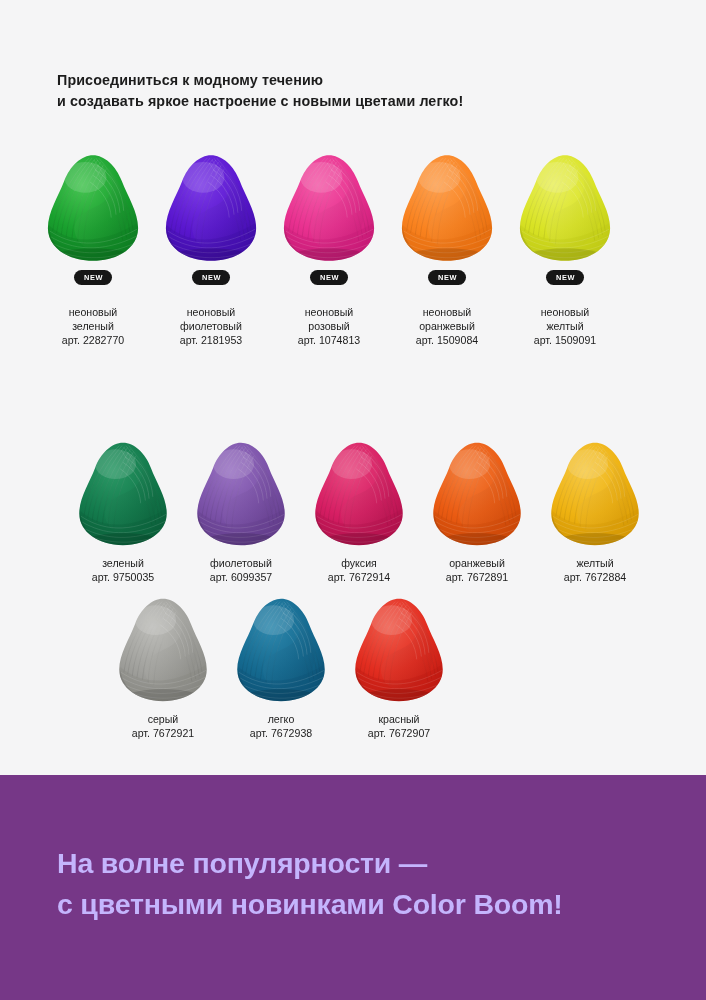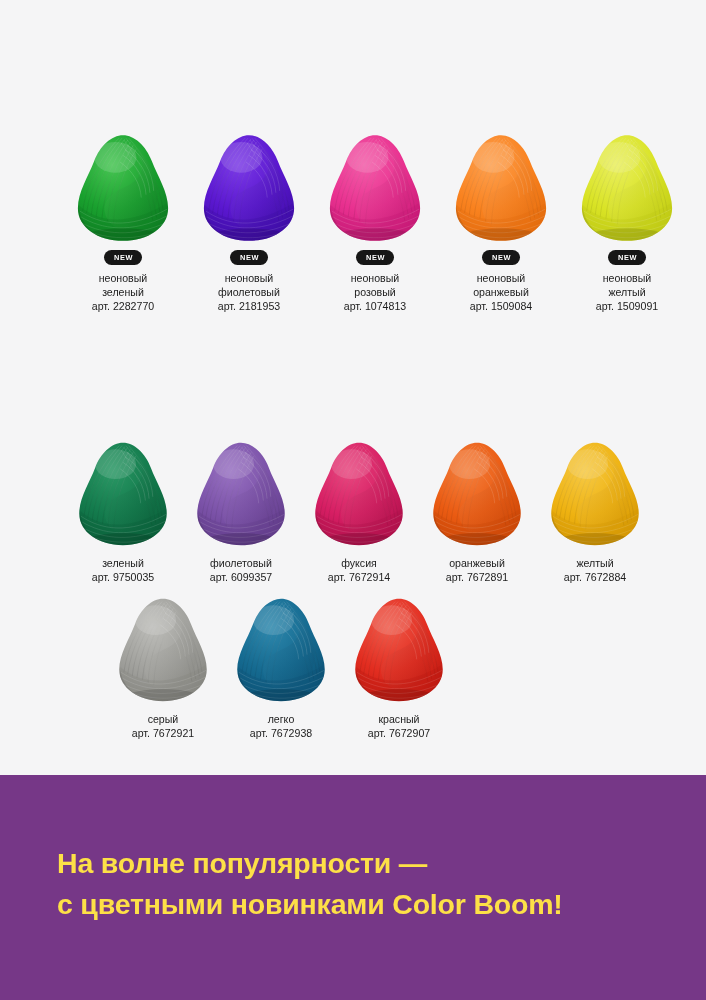--- a/index.html
+++ b/index.html
@@ -38,21 +38,21 @@
   #heading-base { top: 360px; }
 
   
   .row {
     position: absolute;
     left: 0;
     width: 706px;
     display: flex;
     justify-content: flex-start;
   }
-  #row-neon  { top: 132px; padding-left: 64px; gap: 8px; }
+  #row-neon  { top: 152px; padding-left: 34px; }
   #row-base1 { top: 440px; padding-left: 64px; }
   #row-base2 { top: 596px; padding-left: 64px; margin-left: 40px; }
 
   .cell {
     width: 118px;
     display: flex;
     flex-direction: column;
     align-items: center;
   }
   #row-neon .cell  { width: 118px; }
@@ -86,21 +86,21 @@
   
   .caption {
     margin-top: 6px;
     text-align: center;
     font-size: 10.6px;
     line-height: 13.6px;
     color: #1c1c1c;
     white-space: pre-line;
   }
   .caption .art { display: block; }
-  #row-neon .caption { margin-top: 7px; }
+  #row-neon .caption { margin-top: 21px; }
   #row-base1 .caption, #row-base2 .caption { margin-top: 9px; }
 
   
   #banner {
     position: absolute;
     left: 0;
     top: 775px;
     width: 706px;
     height: 225px;
     background: #763787;
@@ -115,20 +115,22 @@
     line-height: 41px;
     letter-spacing: -0.2px;
     white-space: pre-line;
   }
 </style>
 </head>
 <body style="background: rgb(245, 245, 246);">
 
 <div class="page" style="background: rgb(245, 245, 246);">
 
+  <div class="section-heading" id="heading-neon">Присоединиться к модному течению
+и создавать яркое настроение с новыми цветами легко!</div>
 
   <div class="row" id="row-neon">
       <div class="cell">
         <div class="swatch">
           <svg viewBox="0 0 100 116" preserveAspectRatio="xMidYMid meet">
     <defs>
       <radialGradient id="g-sw0" cx="38%" cy="28%" r="85%">
         <stop offset="0%" stop-color="#46c552"></stop>
         <stop offset="52%" stop-color="#19a02e"></stop>
         <stop offset="100%" stop-color="#0d7a22"></stop>
@@ -1280,17 +1282,17 @@
 
       <path d="M3 70 C 3 94, 20 112, 42 113 L 3 113 Z" fill="#000000" opacity=".10"></path>
     </g>
   </svg>
         </div>
         <div class="caption"><span>красный</span><span class="art">арт. 7672907</span></div>
       </div>
     </div>
 
   <div id="banner" style="background: rgb(118, 55, 135);">
-    <div id="banner-text" style="color: #fde047;">На волне популярности —
+    <div id="banner-text" style="color: #c4b5fd;">На волне популярности —
 с цветными новинками Color Boom!</div>
   </div>
 
 </div>
 
 </body></html>

